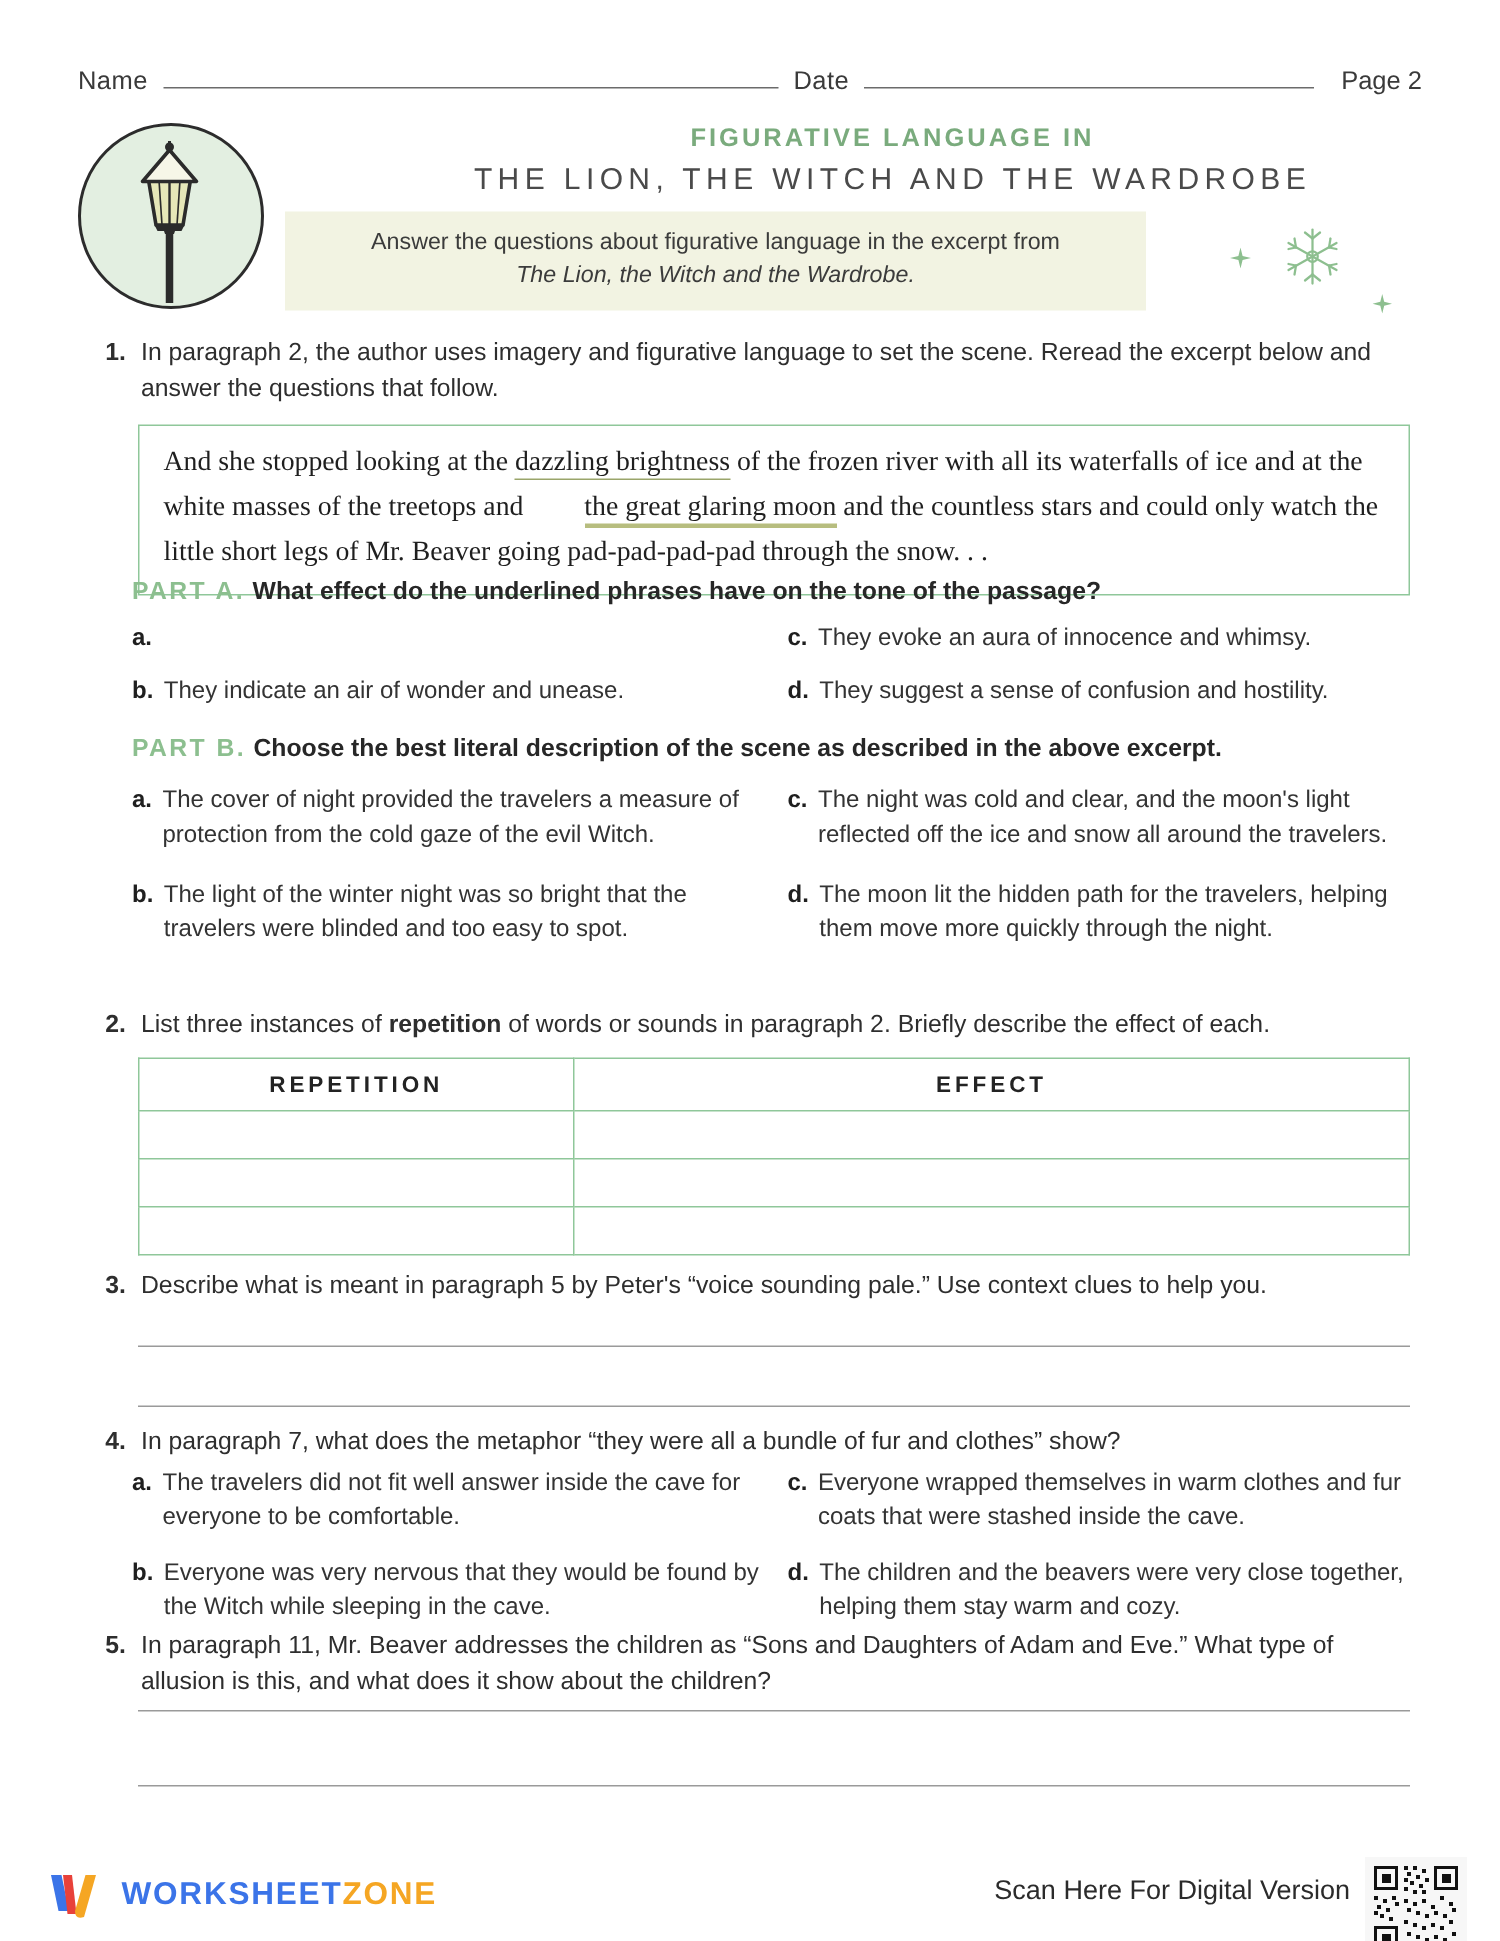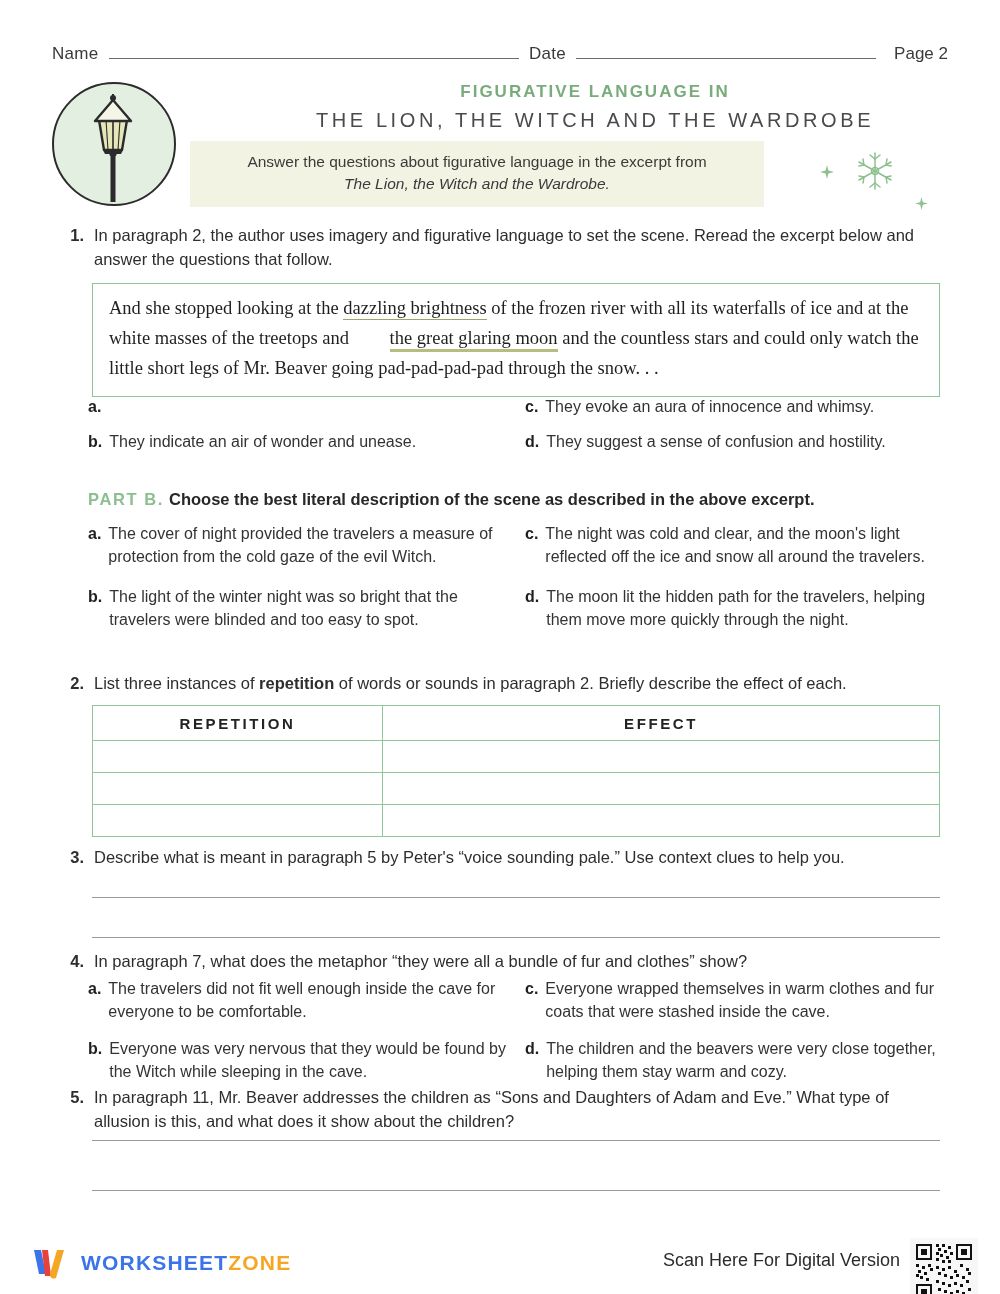--- a/index.html
+++ b/index.html
@@ -322,20 +322,23 @@
   <div class="q" style="left:56px; top:224px; width:890px;">
     <span class="num">1.</span>
     <span class="qtext">In paragraph 2, the author uses imagery and figurative language to set the scene. Reread the excerpt below and answer the questions that follow.</span>
   </div>
 
   <div class="excerpt">
     <span>And she stopped looking at the </span><span class="u-thin">dazzling brightness</span><span> of the frozen river with all its waterfalls of ice and at the white masses of the treetops and </span><span class="u-thick">the great glaring moon</span><span> and the countless stars and could only watch the little short legs of Mr. Beaver going pad-pad-pad-pad through the snow. . .</span>
   </div>
 
   <div class="part" style="left:88px; top:385px;">
+    <div class="part-head">
+      <span class="plabel">PART A.</span><span class="ptext">What effect do the underlined phrases have on the tone of the passage?</span>
+    </div>
     <div class="choices">
       <div class="col">
         <div class="choice">
           <span class="letter">a.</span>
         </div>
         <div class="choice">
           <span class="letter">b.</span>
           <span>They indicate an air of wonder and unease.</span>
         </div>
       </div>
@@ -421,21 +424,21 @@
 
   <div class="q" style="left:56px; top:950px; width:890px;">
     <span class="num">4.</span>
     <span class="qtext">In paragraph 7, what does the metaphor “they were all a bundle of fur and clothes” show?</span>
   </div>
   <div class="part" style="left:88px; top:978px;">
     <div class="choices" style="margin-top:0;">
       <div class="col">
         <div class="choice" style="margin-bottom:15px;">
           <span class="letter">a.</span>
-          <span>The travelers did not fit well enough inside the cave for everyone to be comfortable.</span>
+          <span>The travelers did not fit well answer inside the cave for everyone to be comfortable.</span>
         </div>
         <div class="choice">
           <span class="letter">b.</span>
           <span>Everyone was very nervous that they would be found by the Witch while sleeping in the cave.</span>
         </div>
       </div>
       <div class="col right">
         <div class="choice" style="margin-bottom:15px;">
           <span class="letter">c.</span>
           <span>Everyone wrapped themselves in warm clothes and fur coats that were stashed inside the cave.</span>

